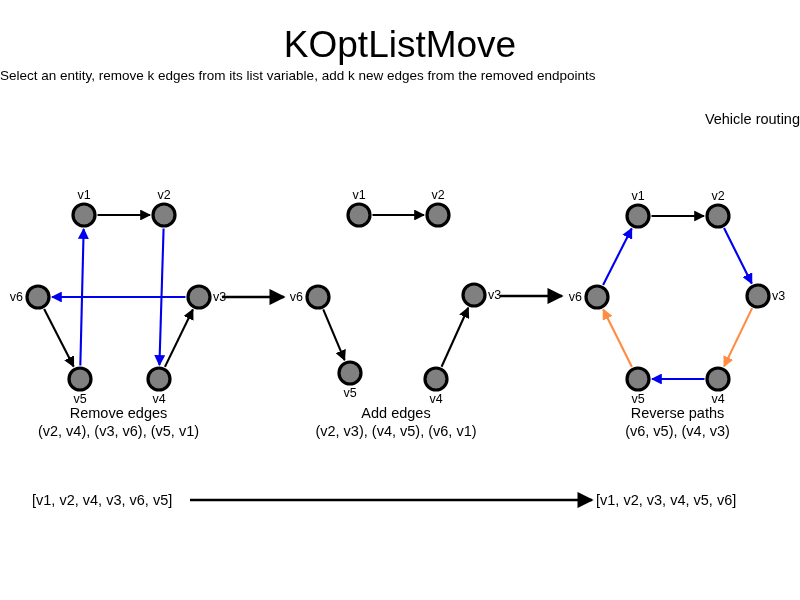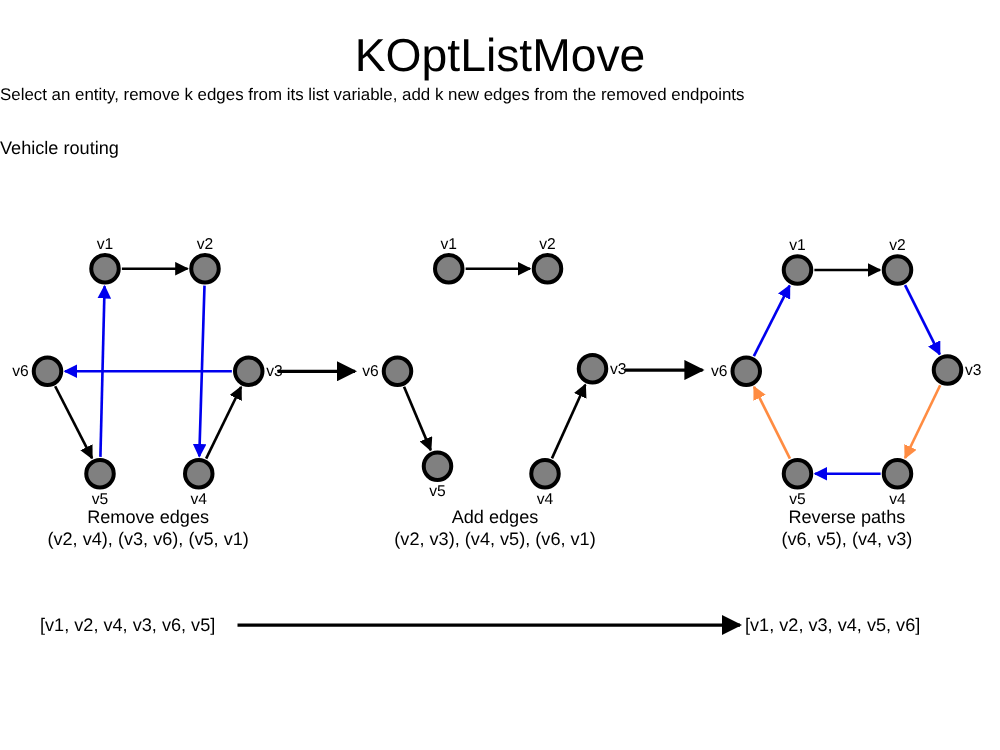--- a/index.html
+++ b/index.html
@@ -38,21 +38,21 @@
     width: 800px;
     text-align: left;
     font-size: 13.5px;
     line-height: 16px;
   }
   .section-label {
     position: absolute;
     left: 0;
     top: 111px;
     width: 800px;
-    text-align: left;
+    text-align: right;
     font-size: 14.5px;
     line-height: 17px;
   }
   svg.diagram {
     position: absolute;
     left: 0;
     top: 0;
   }
   .node-label, .caption-line, .list-text {
     font-family: "Liberation Sans", sans-serif;

